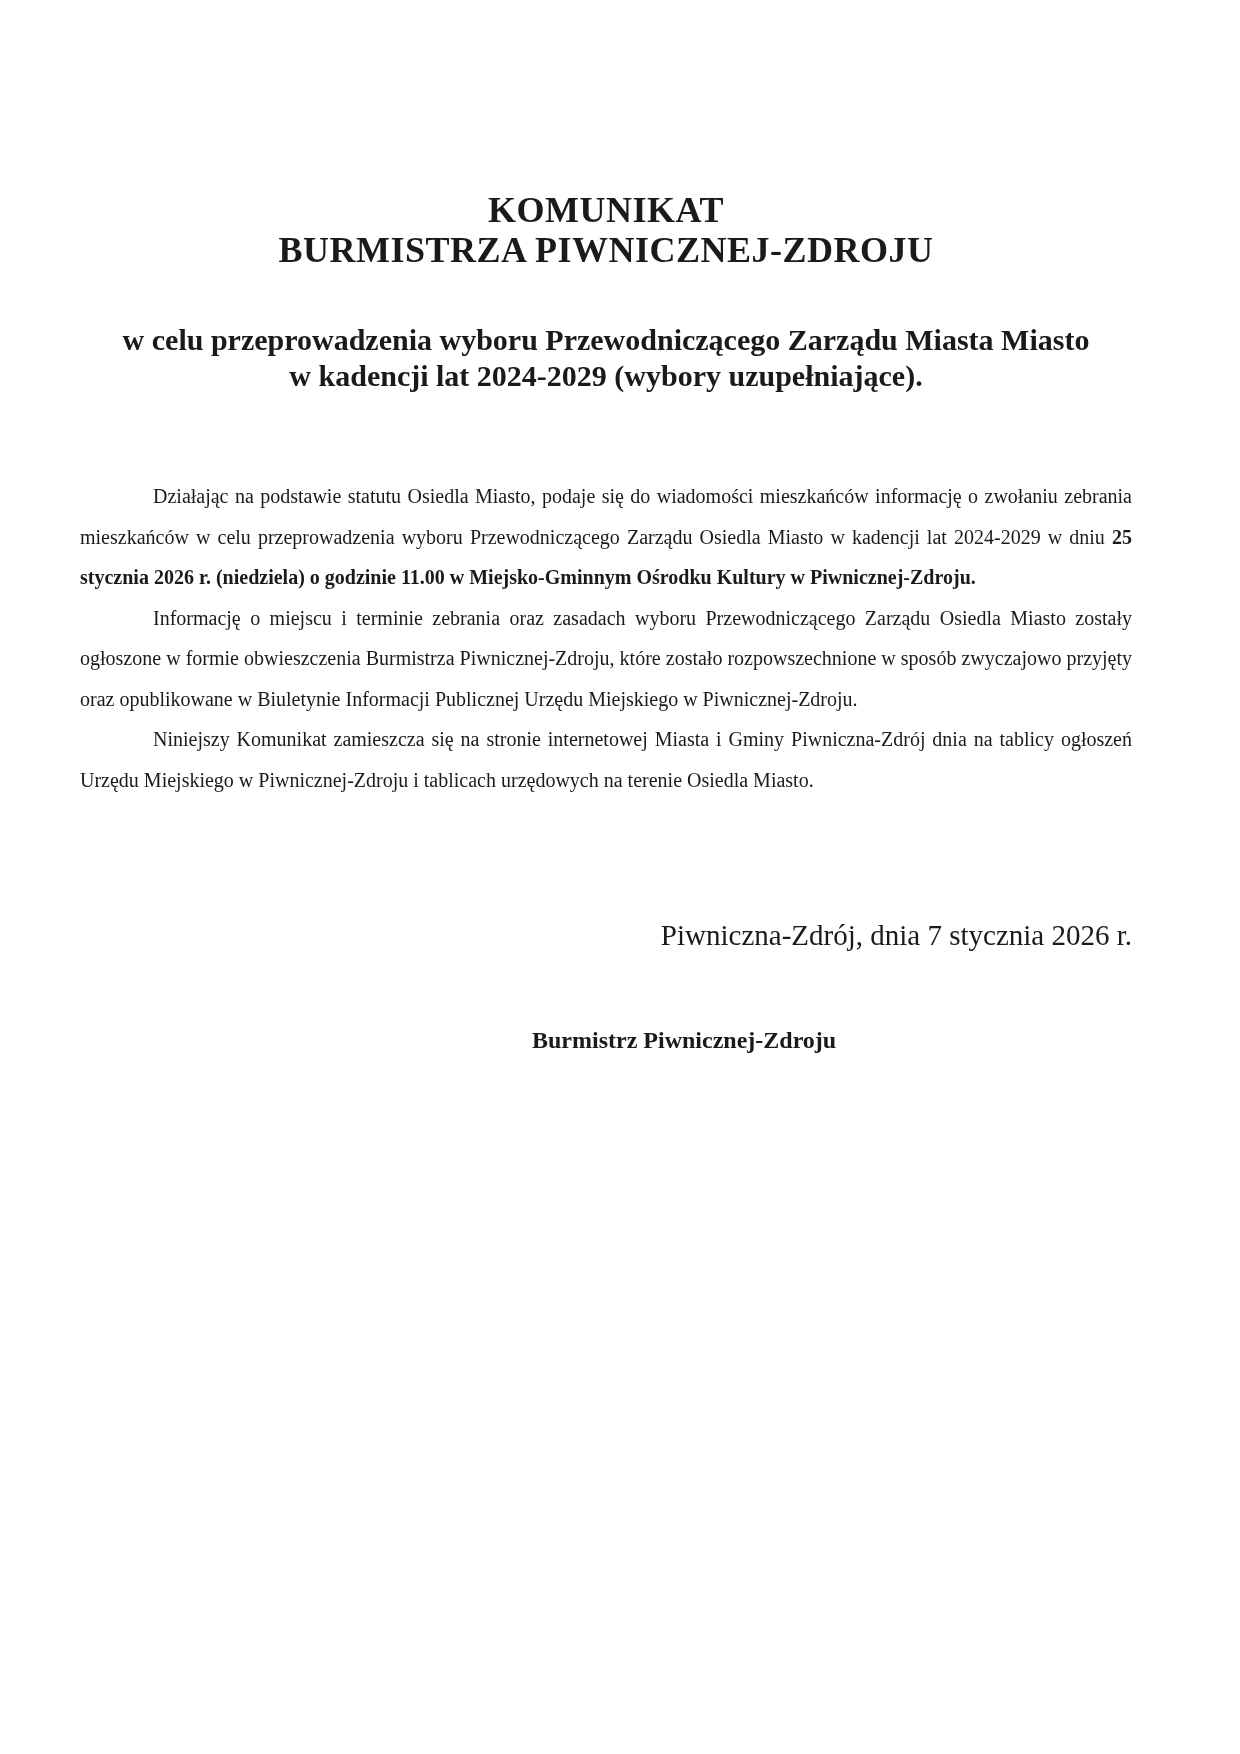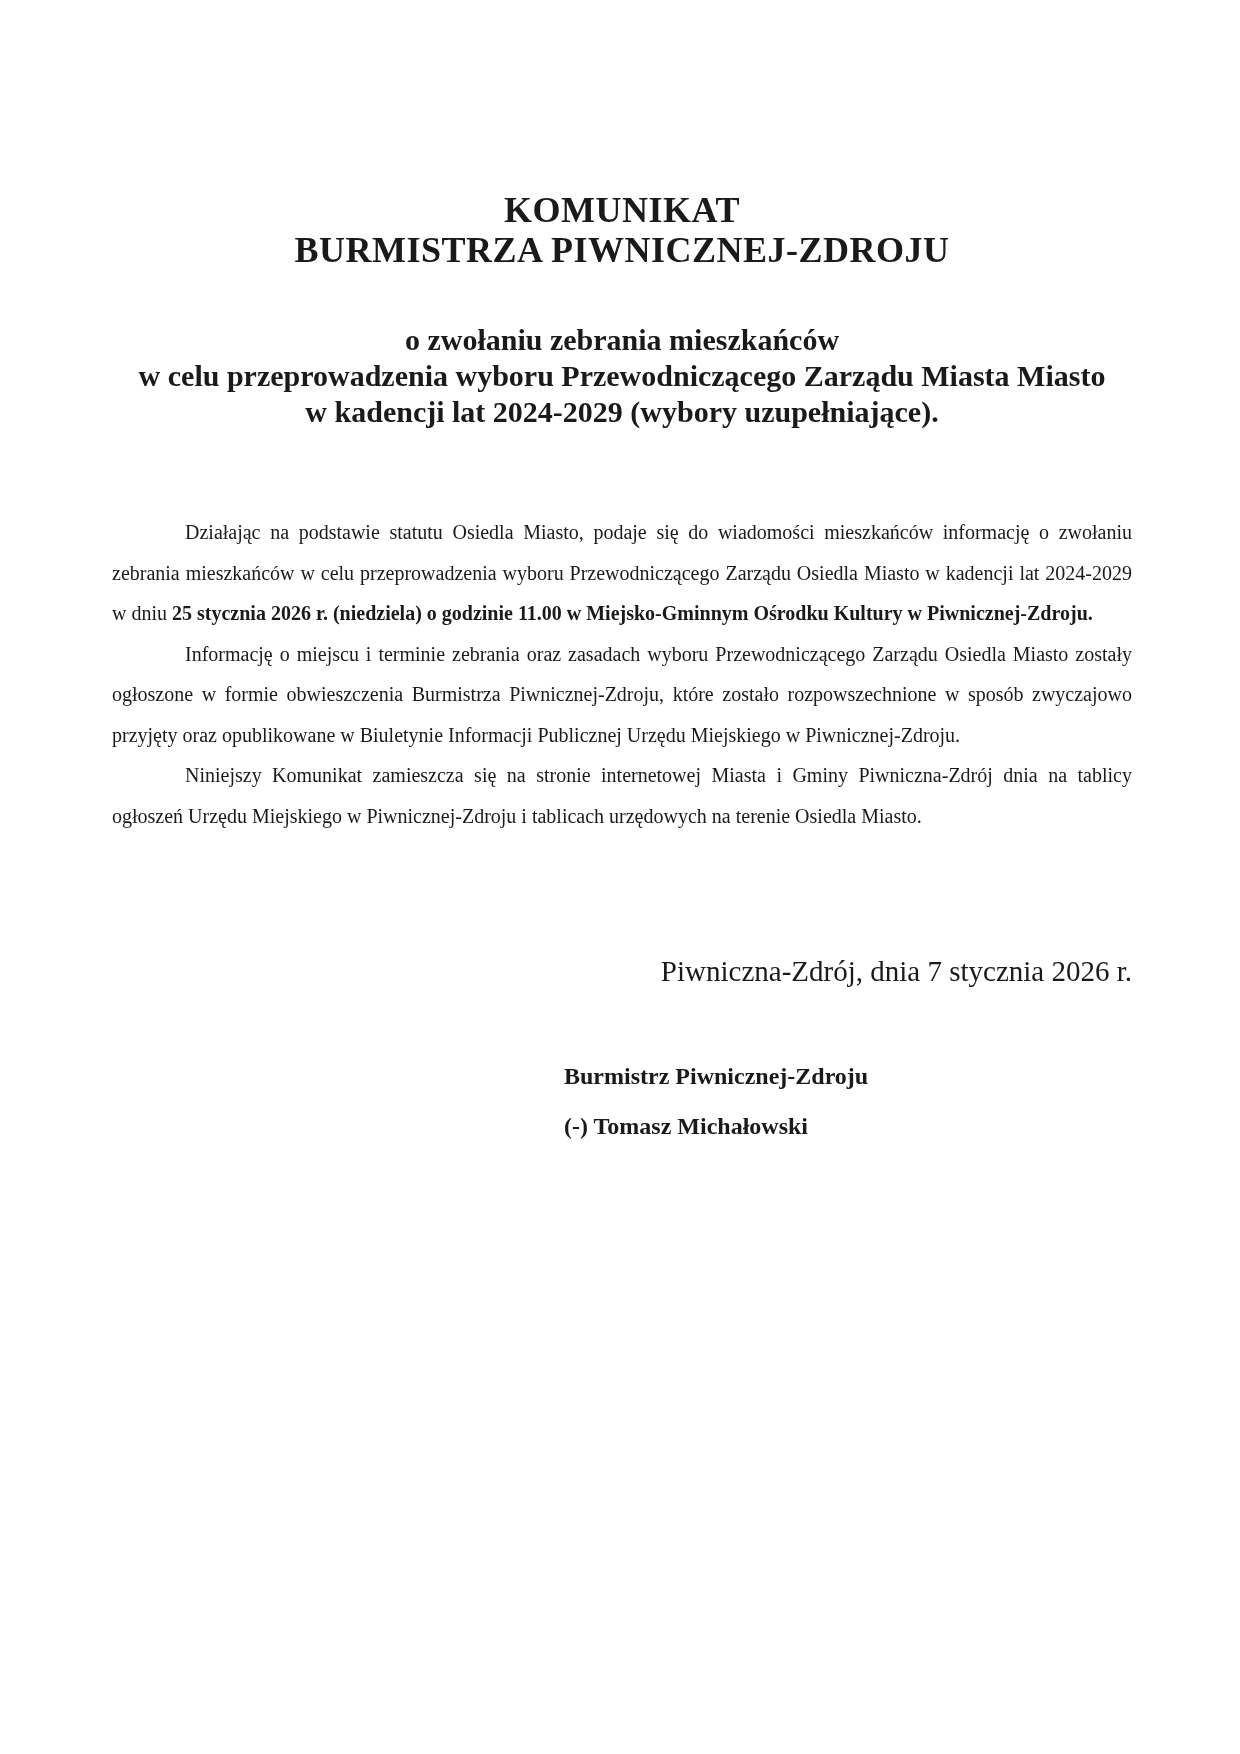--- a/index.html
+++ b/index.html
@@ -11,21 +11,21 @@
   .page {
     position: relative;
     width: 1240px;
     height: 1514px;
     margin: 0 auto;
     background: #ffffff;
     color: #1a1a1a;
     font-family: "Liberation Serif", "DejaVu Serif", serif;
     overflow: hidden;
     box-sizing: border-box;
-    padding: 0 108px 0 112px;
+    padding: 0 108px 0 80px;
   }
   .title-block {
     margin-top: 190px;
     text-align: center;
     font-weight: bold;
     font-size: 36px;
     line-height: 40px;
     letter-spacing: 0.5px;
   }
   .subtitle-block {
@@ -70,33 +70,31 @@
 <body>
 
 <div class="page">
 
   <header class="title-block">
     <div>KOMUNIKAT</div>
     <div>BURMISTRZA PIWNICZNEJ-ZDROJU</div>
   </header>
 
   <div class="subtitle-block">
-    <div>o zwołaniu zebrania mieszkańców</div>
     <div>w celu przeprowadzenia wyboru Przewodniczącego Zarządu Miasta Miasto</div>
     <div>w kadencji lat 2024-2029 (wybory uzupełniające).</div>
   </div>
 
   <main class="body-block">
     <p class="para"><span>Działając na podstawie statutu Osiedla Miasto, podaje się do wiadomości mieszkańców informację o zwołaniu zebrania mieszkańców w celu przeprowadzenia wyboru Przewodniczącego Zarządu Osiedla Miasto w kadencji lat 2024-2029 w dniu </span><span class="bold">25 stycznia 2026 r. (niedziela) o godzinie 11.00 w Miejsko-Gminnym Ośrodku Kultury w Piwnicznej-Zdroju.</span></p>
     <p class="para">Informację o miejscu i terminie zebrania oraz zasadach wyboru Przewodniczącego Zarządu Osiedla Miasto zostały ogłoszone w formie obwieszczenia Burmistrza Piwnicznej-Zdroju, które zostało rozpowszechnione w sposób zwyczajowo przyjęty oraz opublikowane w Biuletynie Informacji Publicznej Urzędu Miejskiego w Piwnicznej-Zdroju.</p>
     <p class="para">Niniejszy Komunikat zamieszcza się na stronie internetowej Miasta i Gminy Piwniczna-Zdrój dnia na tablicy ogłoszeń Urzędu Miejskiego w Piwnicznej-Zdroju i tablicach urzędowych na terenie Osiedla Miasto.</p>
   </main>
 
   <div class="dateline-row">
     <span>Piwniczna-Zdrój, dnia 7 stycznia 2026 r.</span>
   </div>
 
   <div class="signature-block">
     <div>Burmistrz Piwnicznej-Zdroju</div>
-    <div>(-) Tomasz Michałowski</div>
   </div>
 
 </div>
 
 </body></html>

